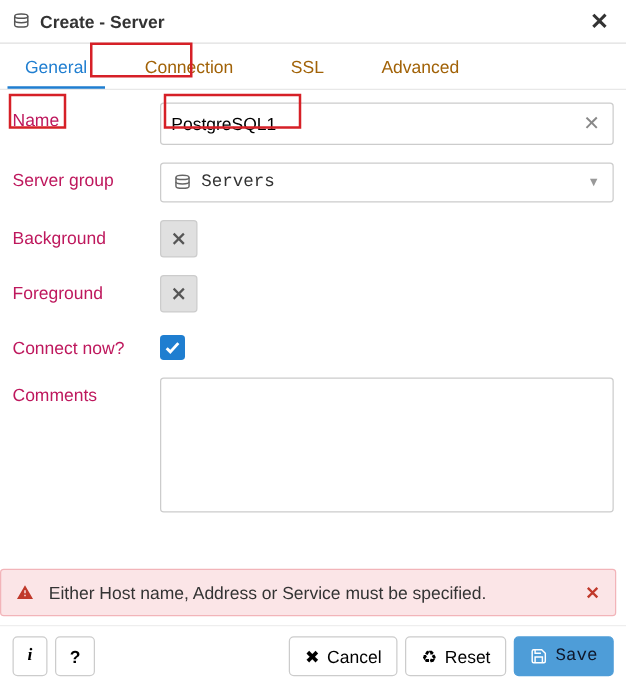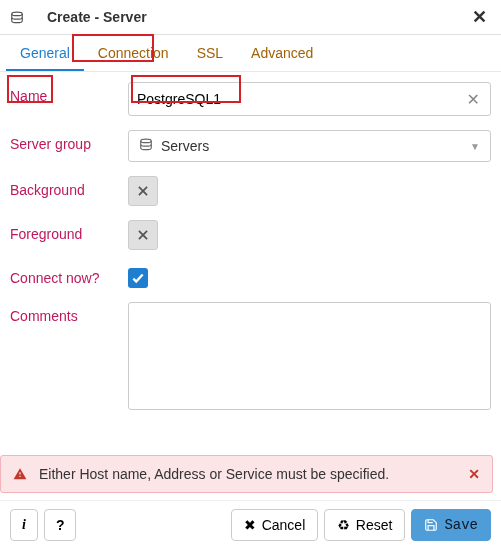--- a/index.html
+++ b/index.html
@@ -15,32 +15,32 @@
   .titlebar {
     display: flex;
     align-items: center;
     padding: 6px 10px;
     border-bottom: 1px solid #e0e0e0;
   }
   .titlebar .title {
     font-weight: 600;
     flex: 1;
     display: flex;
-    align-items: flex-end;
-    gap: 23px;
+    align-items: center;
+    gap: 8px;
   }
   .titlebar .close {
     font-weight: 700;
     font-size: 18px;
     cursor: pointer;
     padding: 0 4px;
   }
   .tabs {
     display: flex;
-    gap: 0;
+    gap: 18px;
     padding: 0 6px;
     border-bottom: 1px solid #e8e8e8;
   }
   .tab {
     padding: 10px 14px 8px;
     font-size: 14px;
     color: #a16207;
     cursor: pointer;
     border-bottom: 2px solid transparent;
     position: relative;
@@ -94,21 +94,23 @@
     border: 1px solid #ccc;
     border-radius: 3px;
     background: #fff;
     padding: 0 10px;
     height: 32px;
     cursor: pointer;
   }
   .select-wrap .sel-text {
     flex: 1;
     display: flex;
+    align-items: center;
     gap: 8px;
+    font-family: Liberation Mono, monospace;
   }
   .select-wrap .caret {
     color: #999;
     font-size: 10px;
   }
   .color-btn {
     width: 30px;
     height: 30px;
     border: 1px solid #ccc;
     border-radius: 3px;

